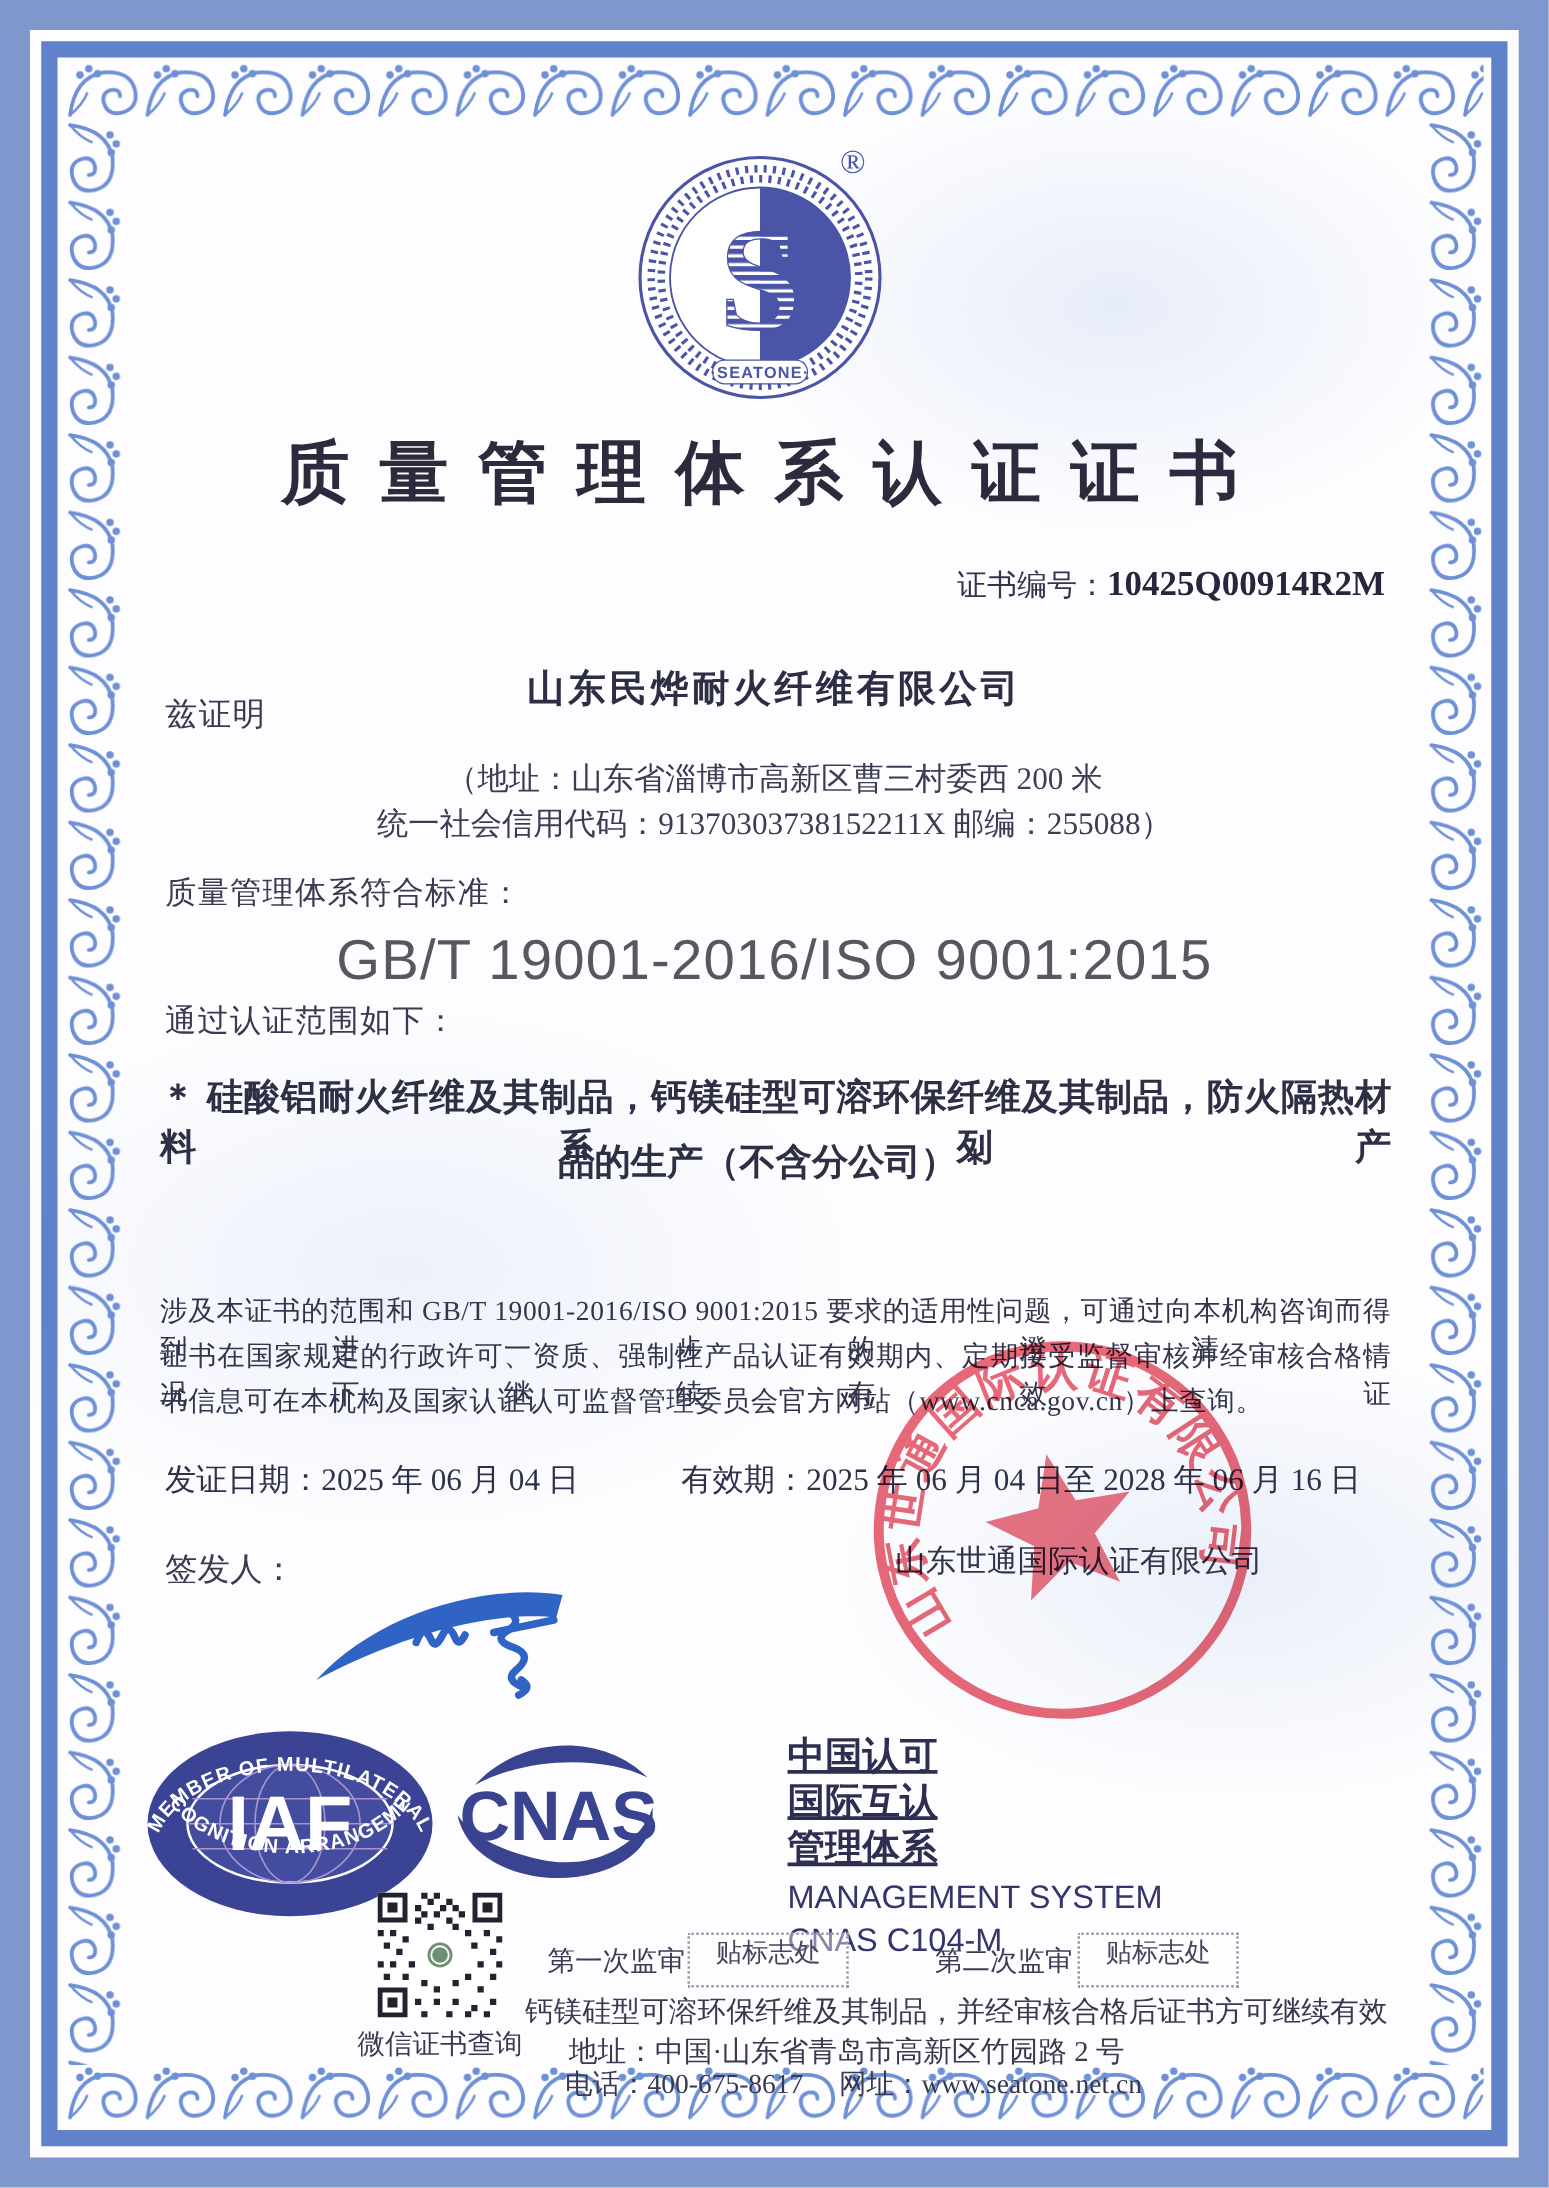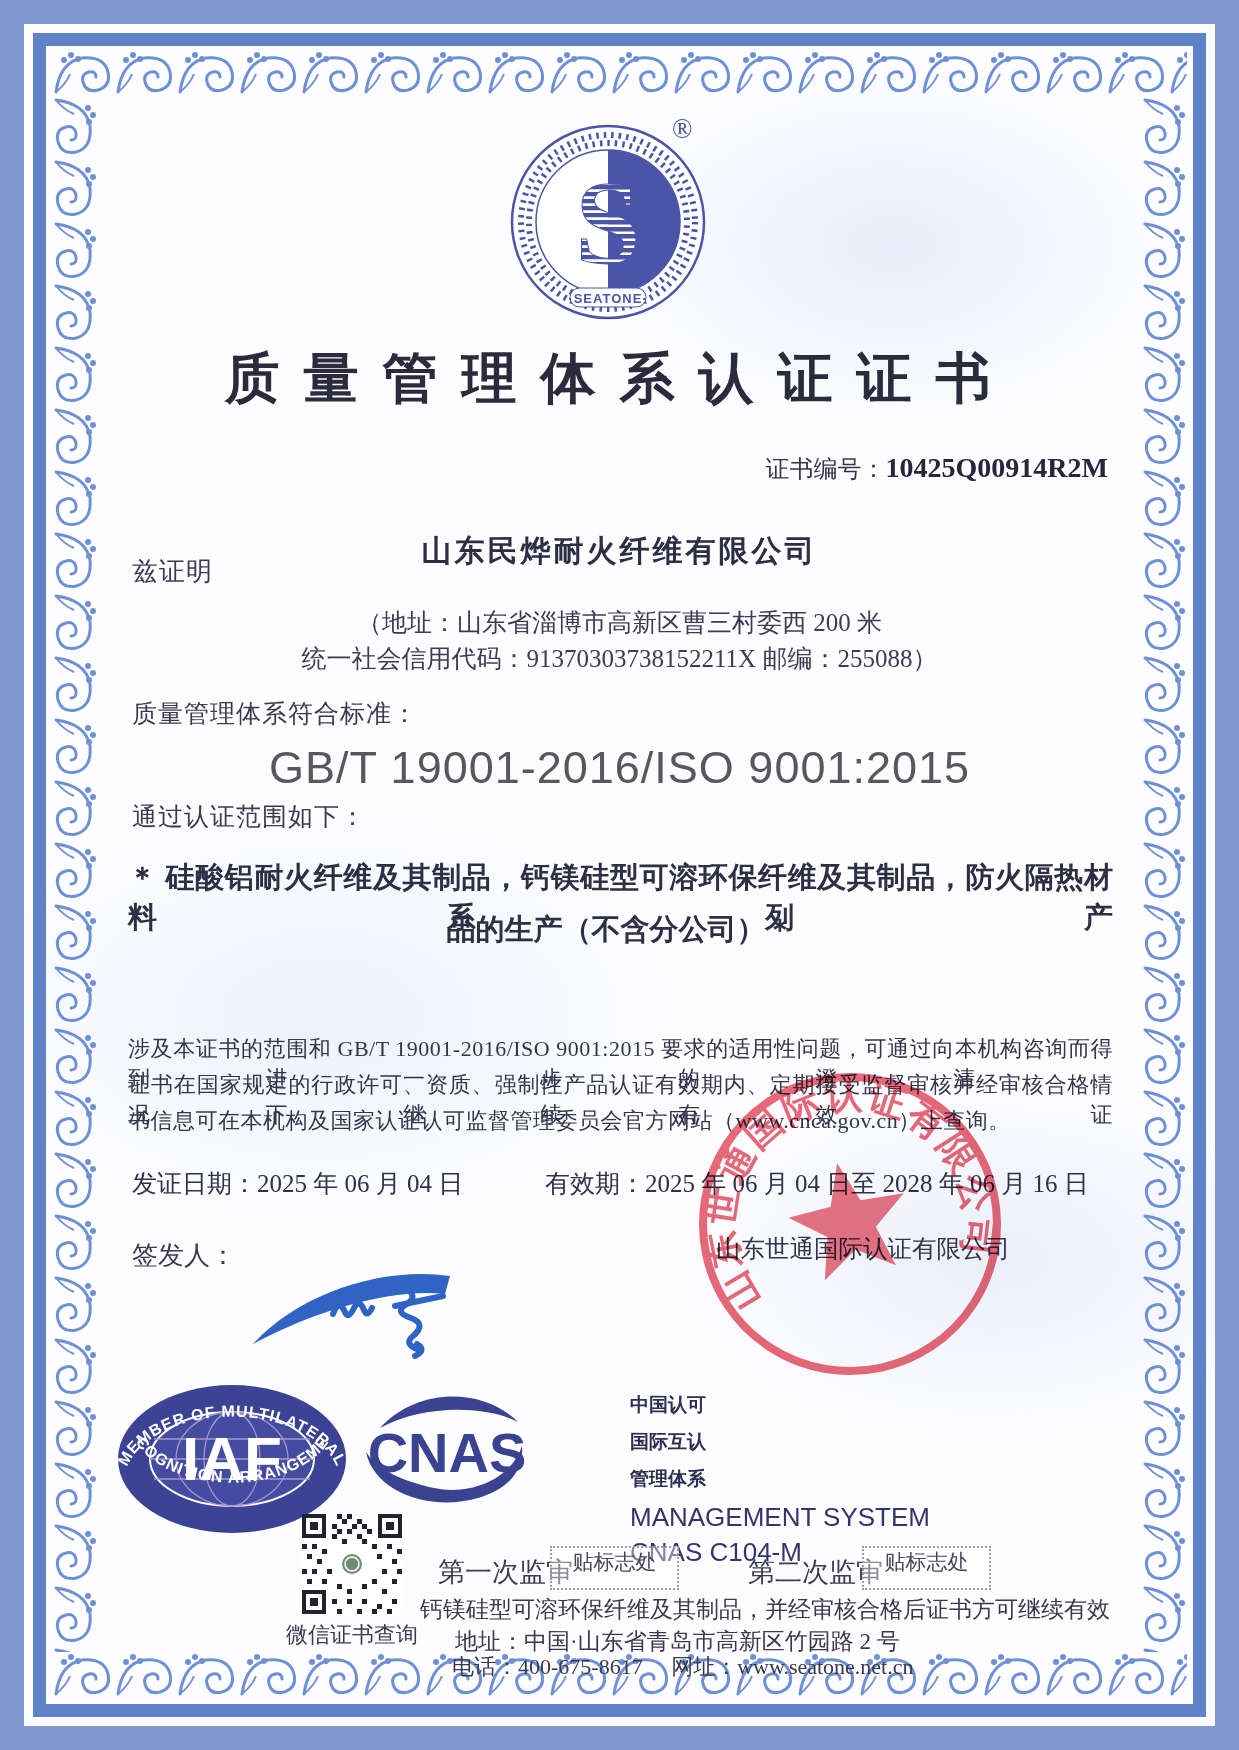--- a/index.html
+++ b/index.html
@@ -10,21 +10,21 @@
           radial-gradient(ellipse 460px 260px at 80% 72%, rgba(214,224,242,.5), transparent 70%),
           #fdfdff;
         font-family:"Liberation Serif","DejaVu Serif",serif;color:#32324a;}
   .abs{position:absolute;}
   .band-outer{position:absolute;inset:0;border:24px solid #7e97cd;pointer-events:none;}
   .band-line{position:absolute;inset:33px;border:13px solid #6082c8;pointer-events:none;}
   .ctr{width:100%;text-align:center;}
   .lbl{font-size:25px;color:#3a3a52;letter-spacing:1px;}
   .jline{width:985px;font-size:22px;color:#34344c;text-align:justify;text-align-last:justify;letter-spacing:.5px;}
   .seal-svg{mix-blend-mode:multiply;}
-  .footxt{font-size:27px;color:#3c3c55;}
+  .footxt{font-size:22px;color:#3c3c55;}
   .stickbox{border:2px dotted #9a9ab0;display:flex;align-items:flex-start;justify-content:center;font-size:21px;color:#44445c;background:rgba(255,255,255,.4);}
 </style>
 </head>
 <body>
 
 <div class="page">
 
   <svg width="0" height="0" style="position:absolute" aria-hidden="true">
     <defs>
       <g id="curl">
@@ -148,21 +148,21 @@
     </text>
   </svg>
 
   <svg class="abs" style="left:360px;top:1384px" width="175" height="132" viewBox="0 0 175 132">
     <path d="M 20 44 C 56 4 122 2 158 38 C 122 20 60 22 20 44 Z" fill="#394390"></path>
     <path d="M 6 68 C 14 108 70 128 118 114 C 148 105 164 87 162 62 C 152 94 112 112 74 104 C 42 97 18 86 6 68 Z" fill="#394390"></path>
     <text x="87" y="88" text-anchor="middle" font-family="Liberation Sans, sans-serif" font-size="56" font-weight="bold" fill="#394390">CNAS</text>
   </svg>
 
   <div class="abs" style="left:630px;top:1386px;">
-    <div style="font-size:19px;font-weight:600;color:#2e2e52;line-height:37px;">
+    <div style="font-size:30px;font-weight:600;color:#2e2e52;line-height:37px;text-decoration:underline;">
       <div>中国认可</div>
       <div>国际互认</div>
       <div>管理体系</div>
     </div>
     <div style="font-family:'Liberation Sans',sans-serif;font-size:26px;font-weight:normal;color:#35356b;line-height:35px;margin-top:3px;">
       <div>MANAGEMENT SYSTEM</div>
       <div>CNAS C104-M</div>
     </div>
   </div>
 

